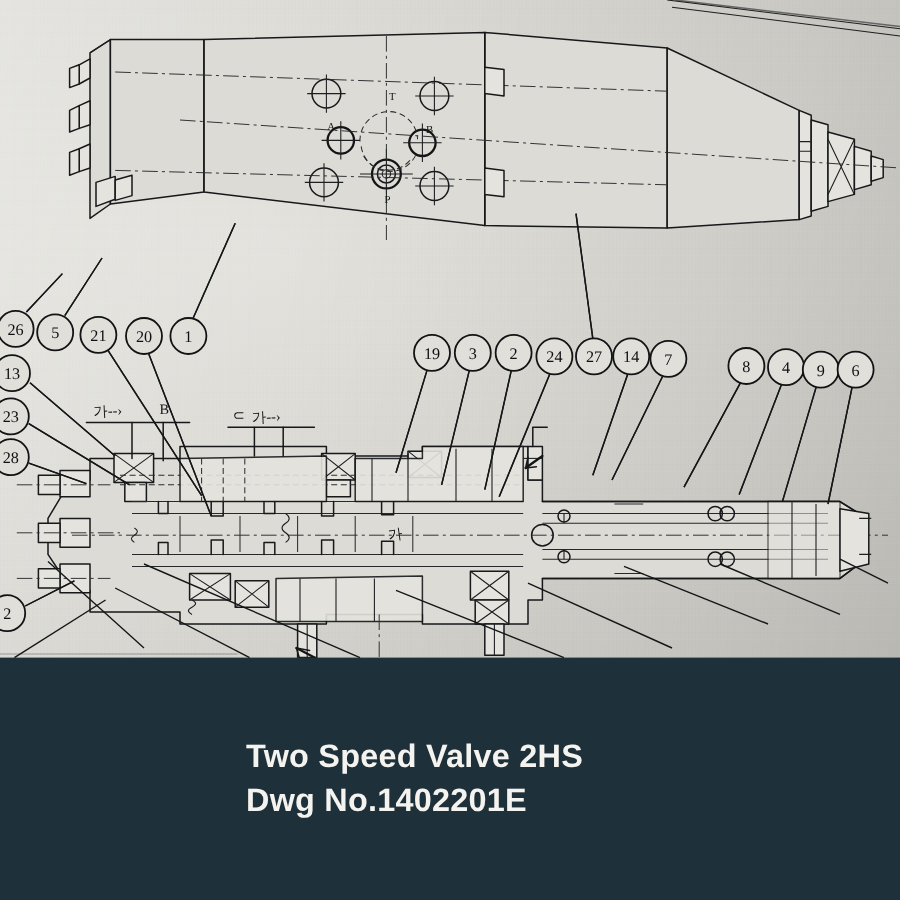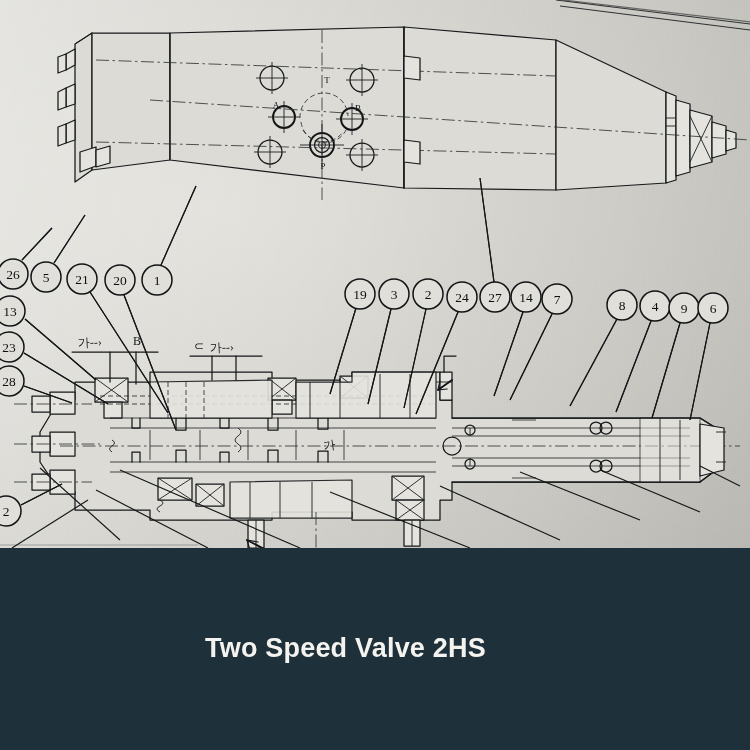--- a/index.html
+++ b/index.html
@@ -446,15 +446,16 @@
         <g>
           <circle class="balloon-c" cx="713" cy="308" r="15"></circle>
           <text class="balloon-t" x="713" y="308.5">6</text>
         </g>
       </g>
 
   </svg>
 
   <div id="caption">
     <div class="line">Two Speed Valve 2HS</div>
+    <div class="line">Dwg No.1402201E</div>
   </div>
 
 </div>
 
 </body></html>

